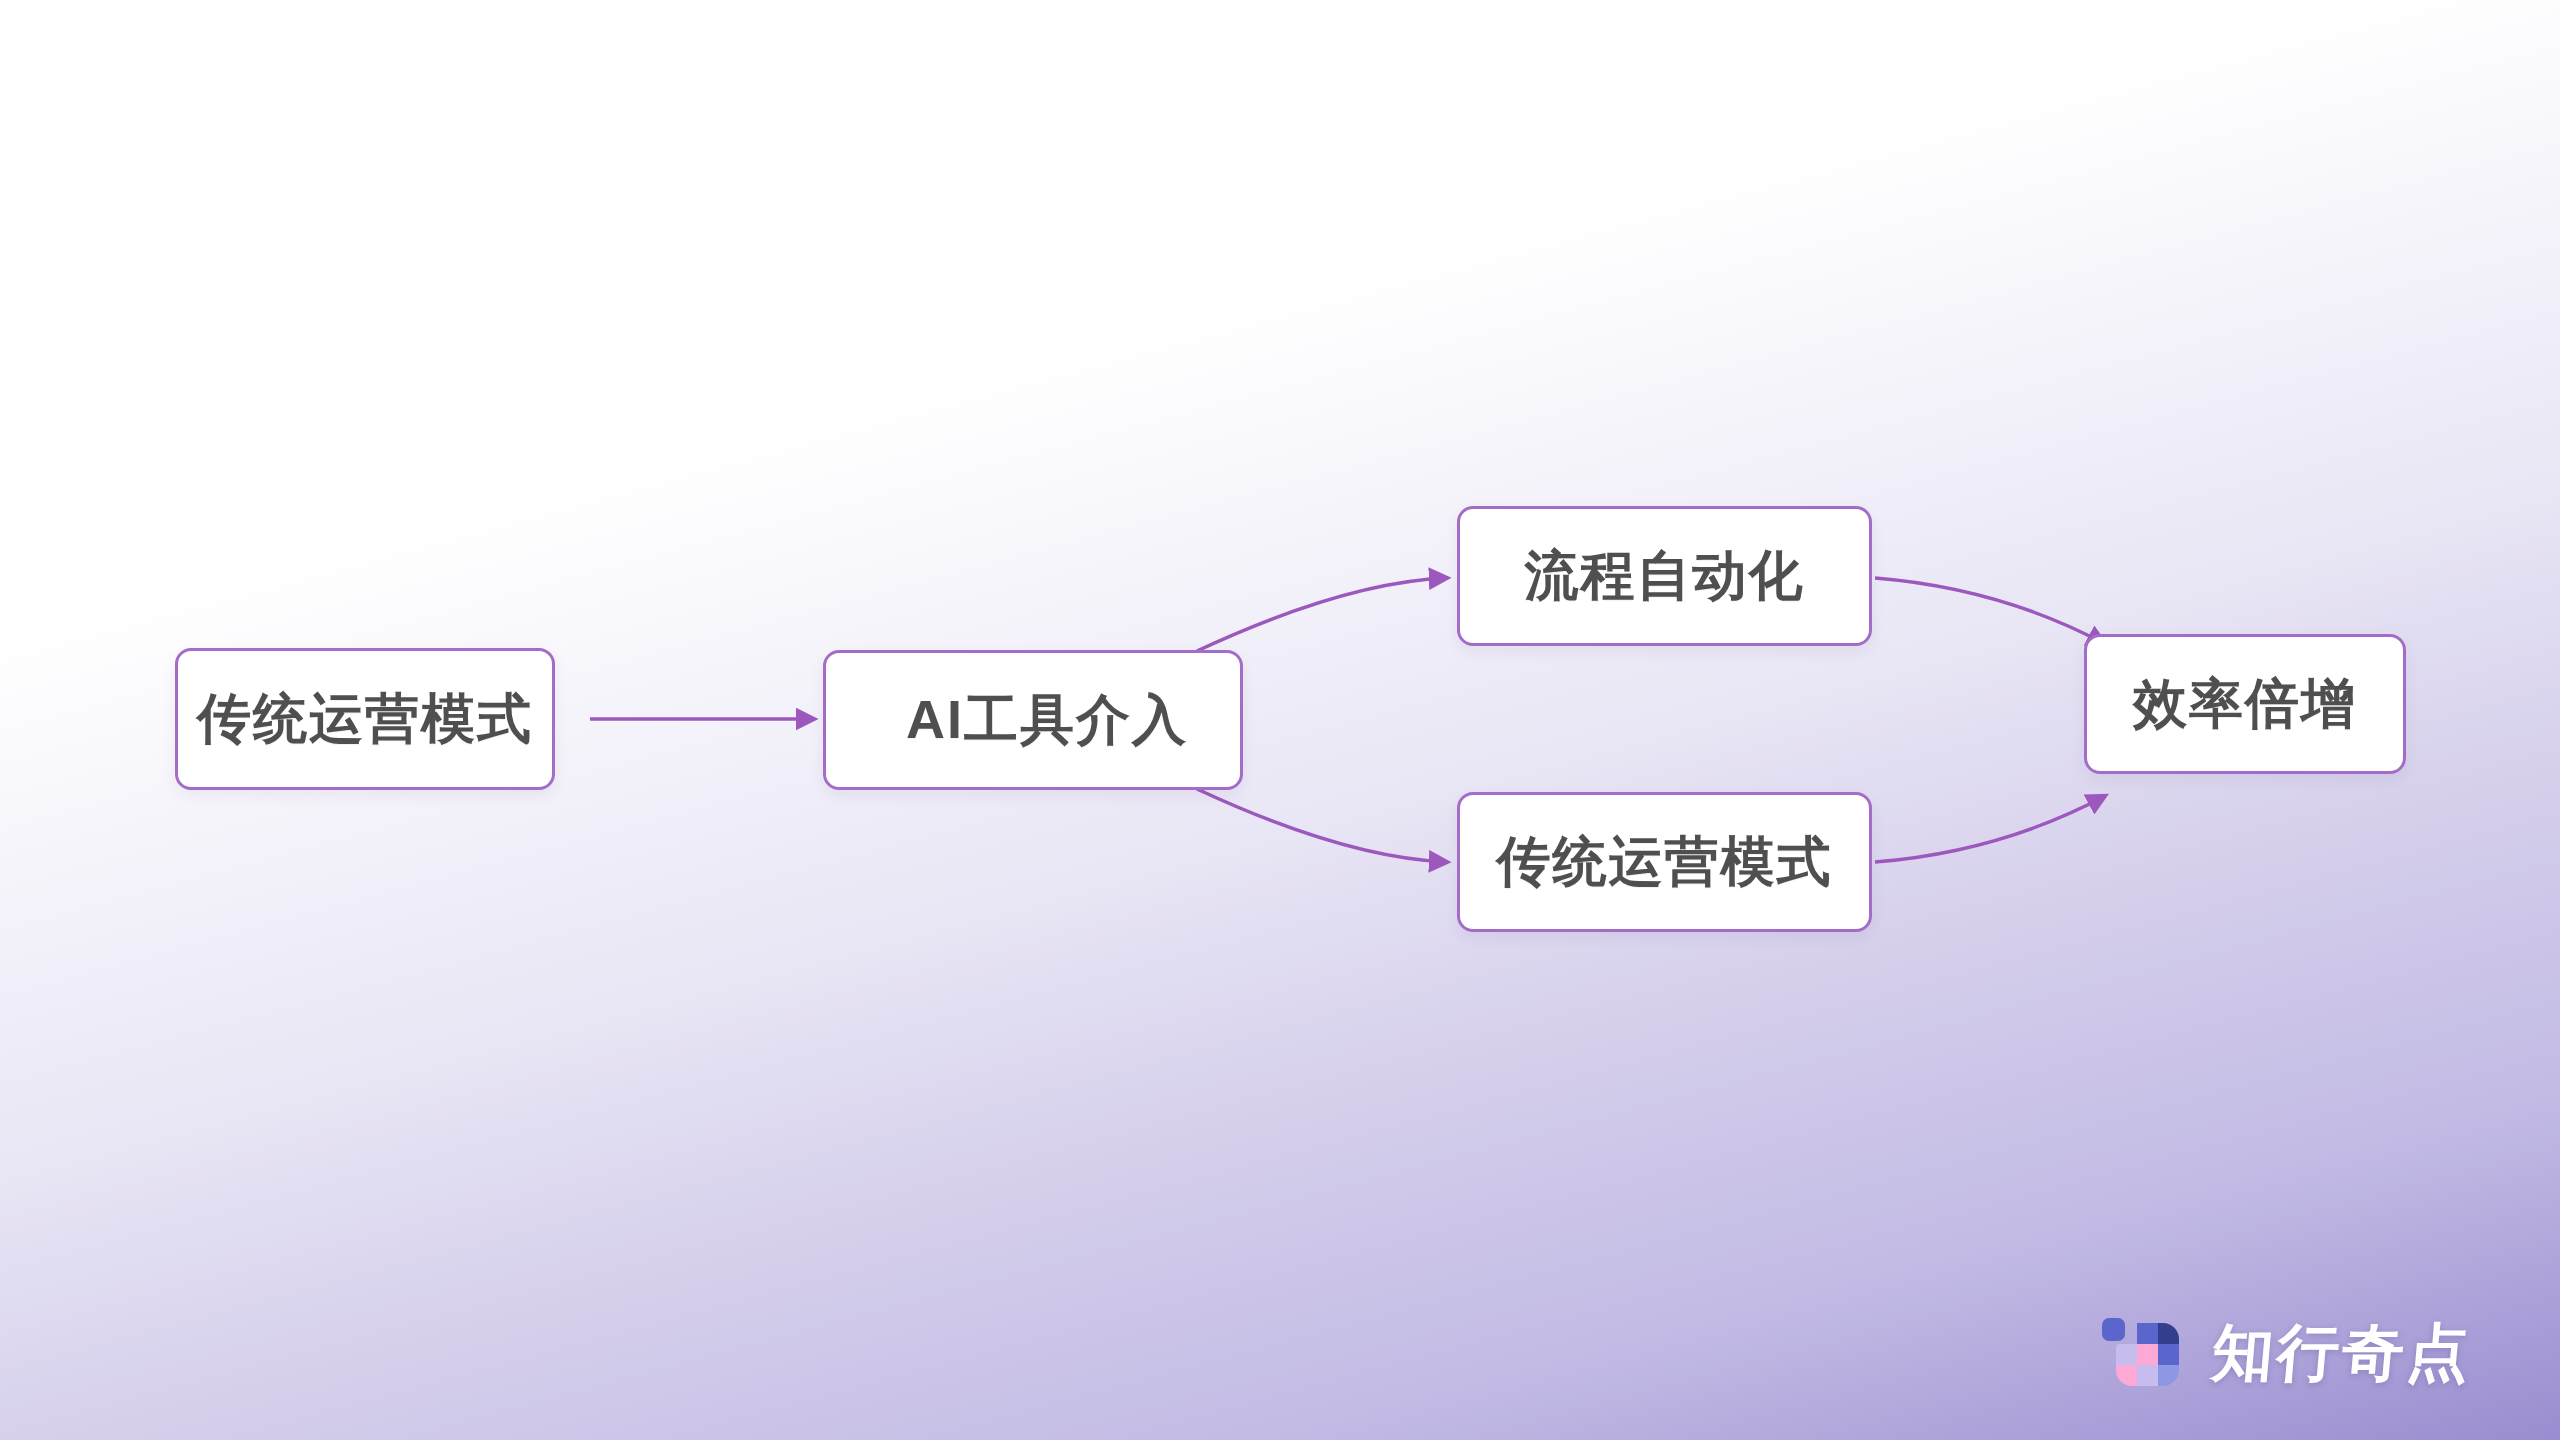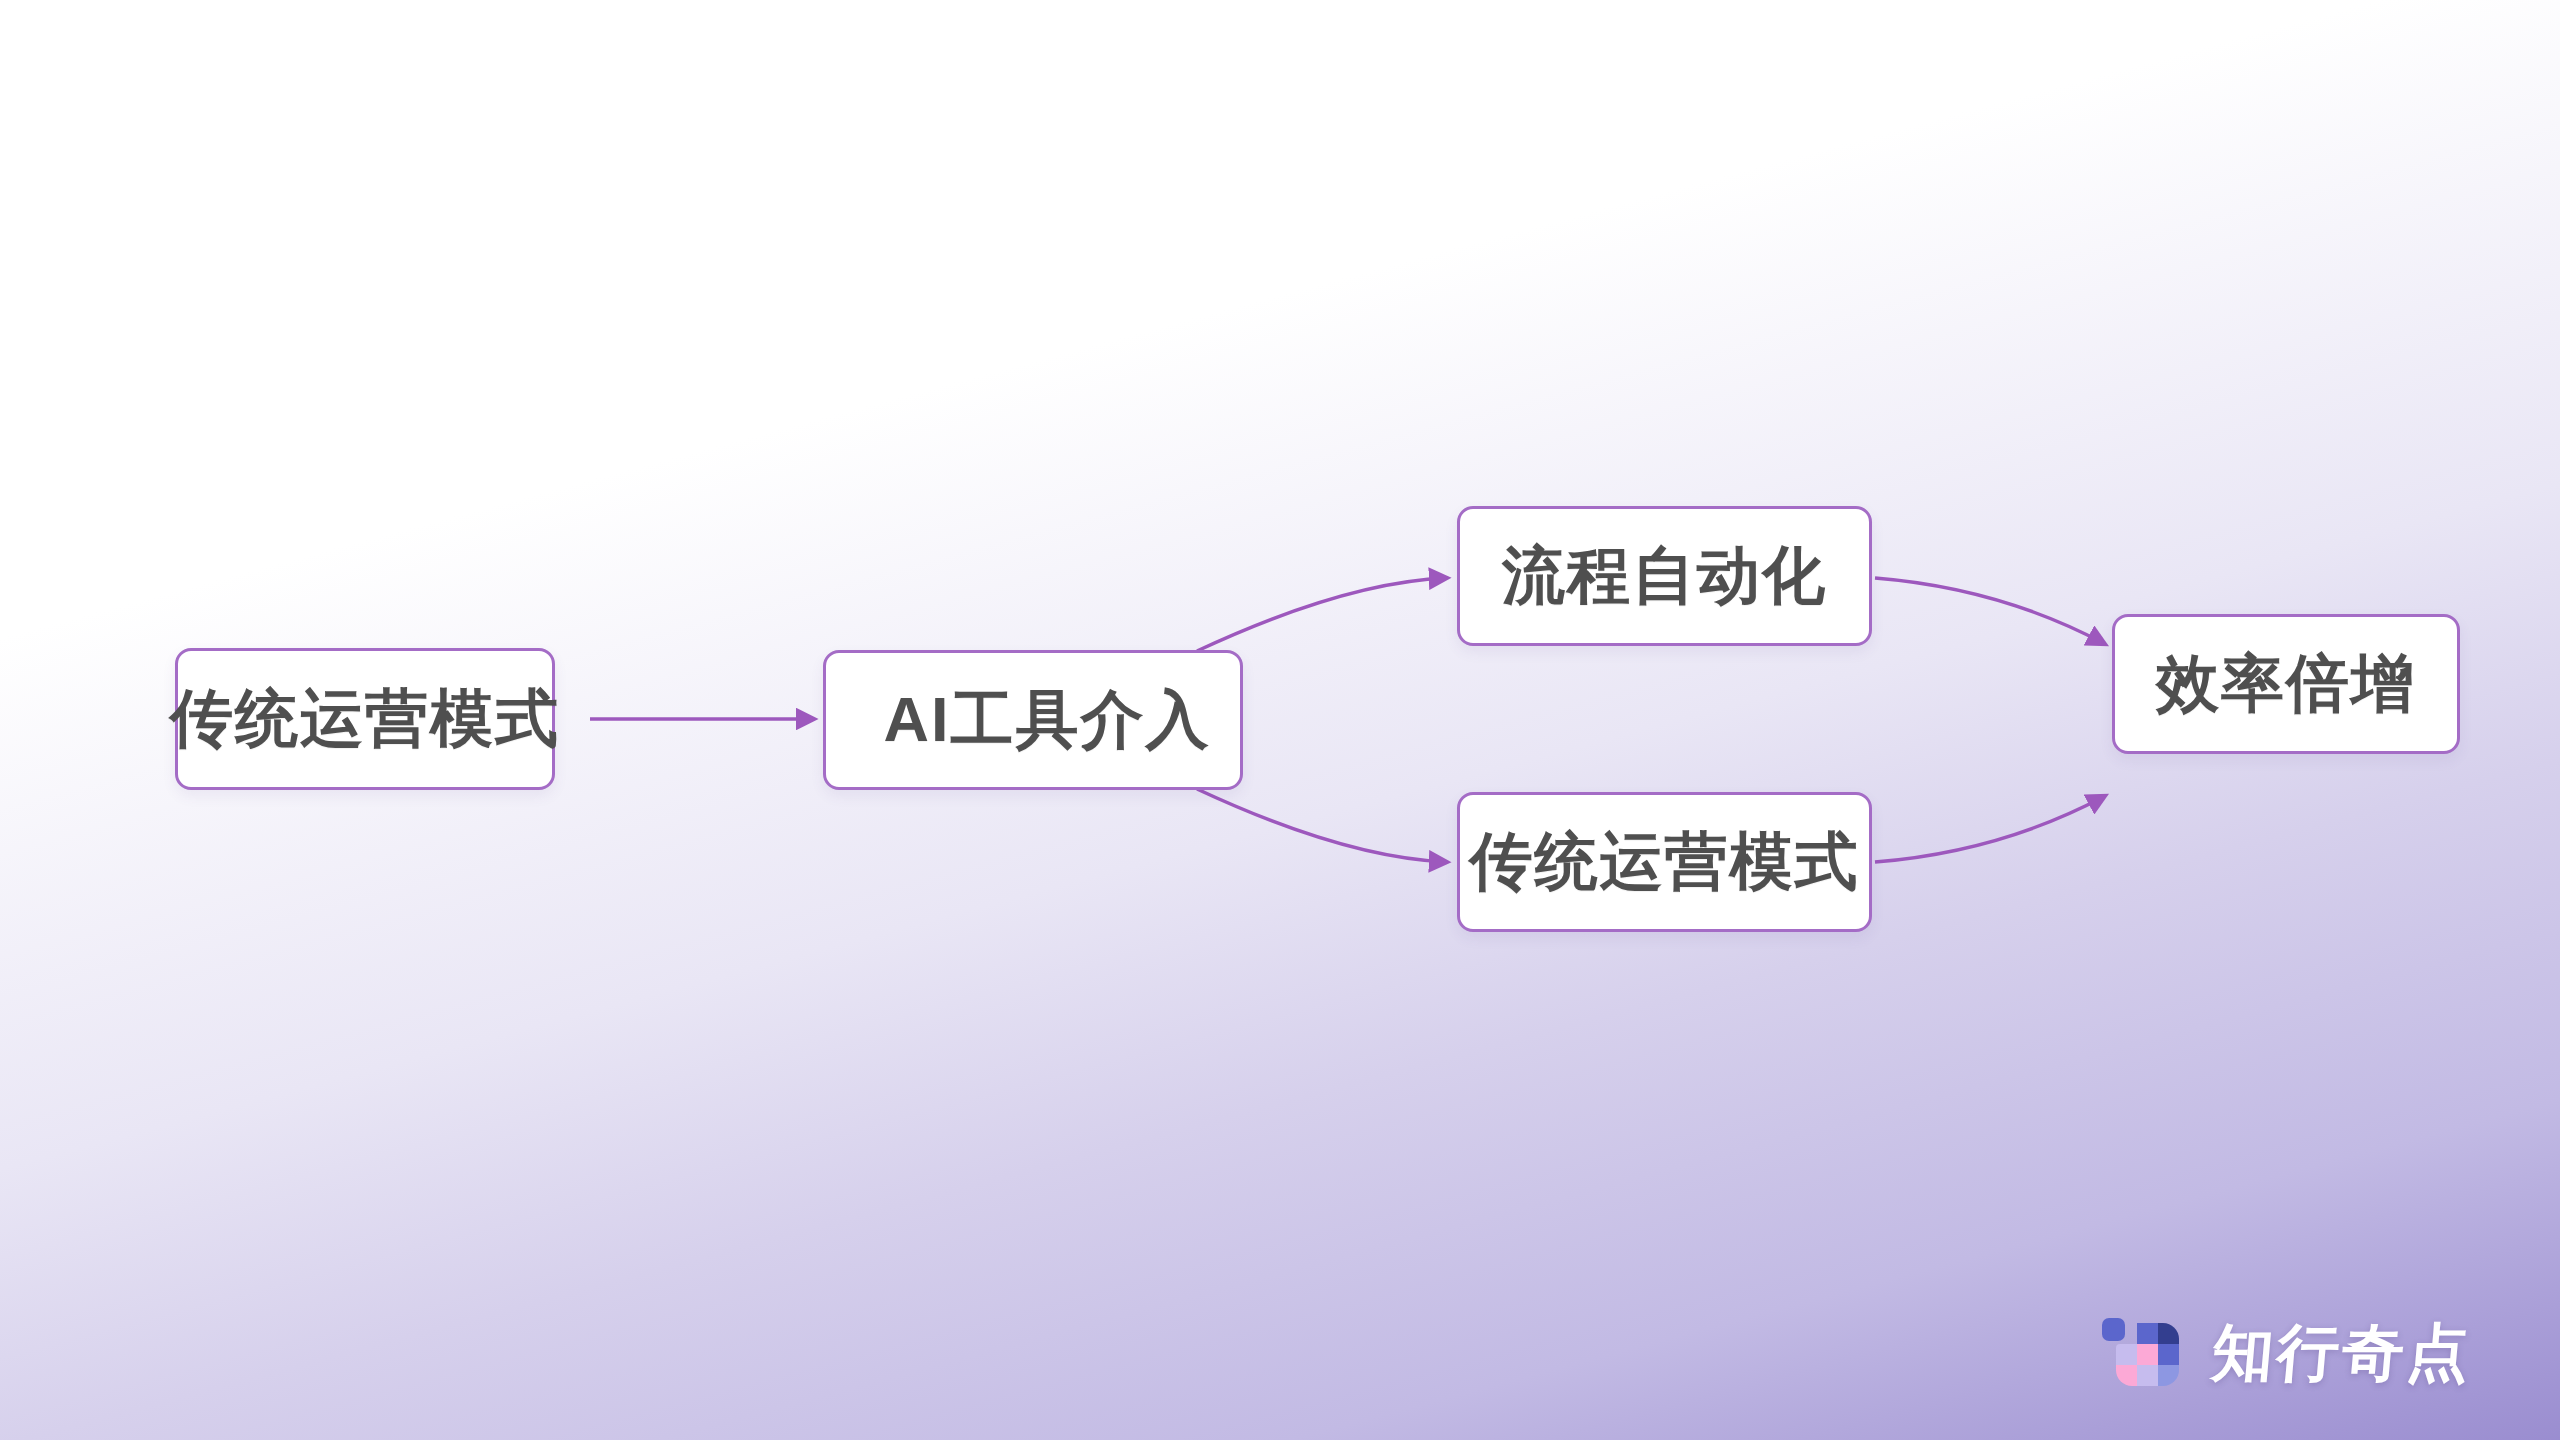--- a/index.html
+++ b/index.html
@@ -18,32 +18,32 @@
     z-index: 2;
     background: #ffffff;
     border: 3px solid #a46cc6;
     border-radius: 16px;
     display: flex;
     align-items: center;
     justify-content: center;
     box-shadow: 0 6px 14px rgba(90, 60, 140, 0.08);
   }
   .node .label {
-    font-size: 63px;
+    font-size: 54px;
     font-weight: 700;
     color: #4f4f4f;
     letter-spacing: 2px;
     white-space: nowrap;
     text-shadow: 0 1px 1px rgba(0,0,0,0.06);
   }
   .n1 { left: 127px;  top: 648px; width: 380px; height: 142px; margin-left: 48px; }
   .n2 { left: 823px;  top: 650px; width: 420px; height: 140px; padding-left: 28px; }
   .n3 { left: 1457px; top: 506px; width: 415px; height: 140px; }
   .n4 { left: 1457px; top: 792px; width: 415px; height: 140px; }
-  .n5 { left: 2084px; top: 614px; width: 348px; height: 140px; margin-left: 28px; }
+  .n5 { left: 2084px; top: 634px; width: 322px; height: 140px; }
 
   .brand { position: absolute; z-index: 3; }
   .logo-icon { position: absolute; left: 2100px; top: 1312px; width: 82px; height: 78px; }
   .logo-sq {
     position: absolute; left: 2px; top: 6px; width: 23px; height: 23px;
     background: #5b66cc; border-radius: 7px;
   }
   .logo-grid {
     position: absolute; left: 16px; top: 11px; width: 63px; height: 63px;
     display: grid;

